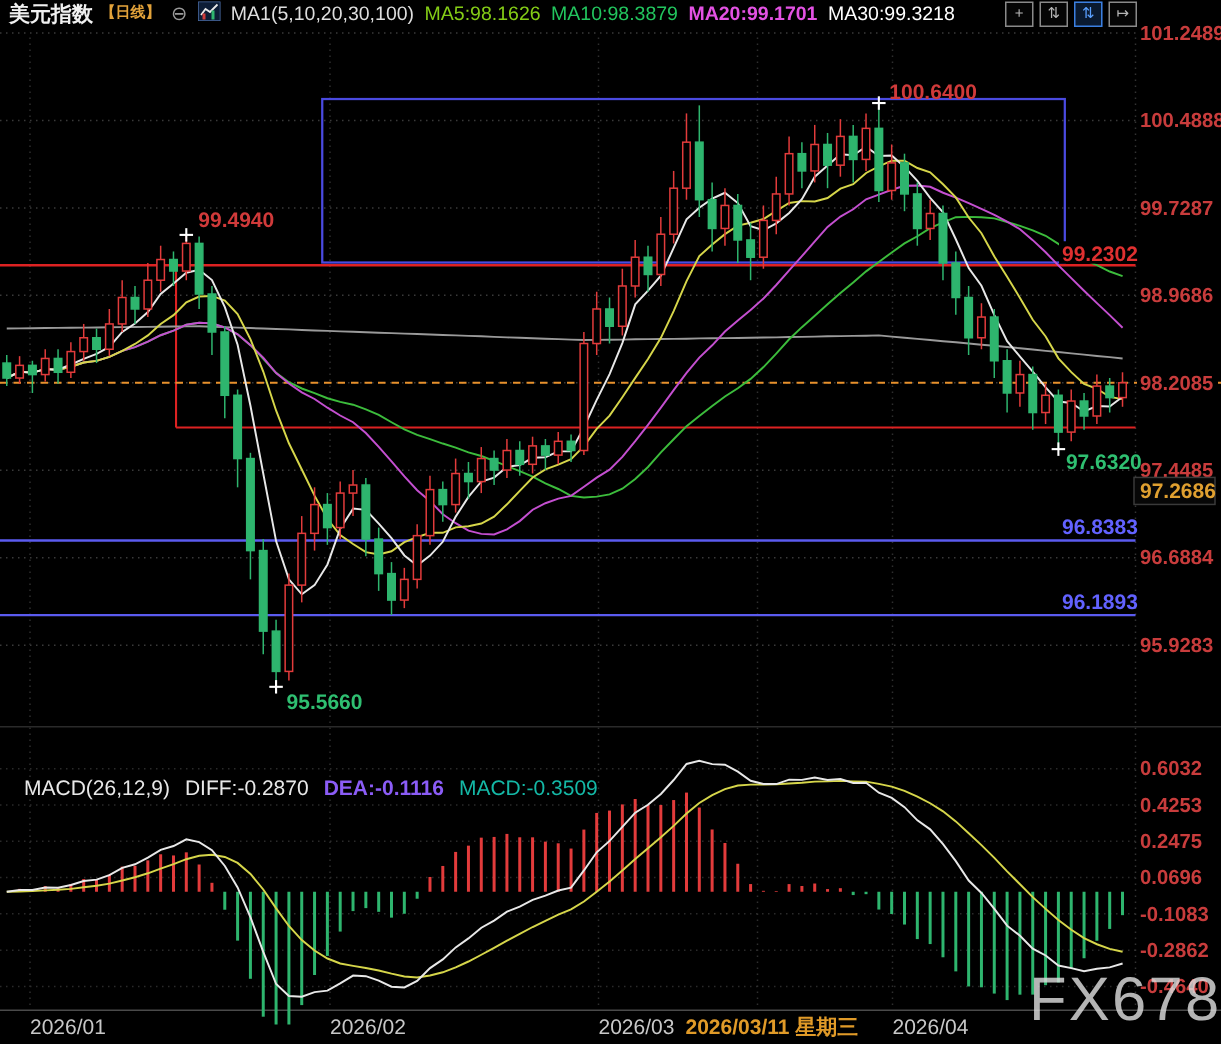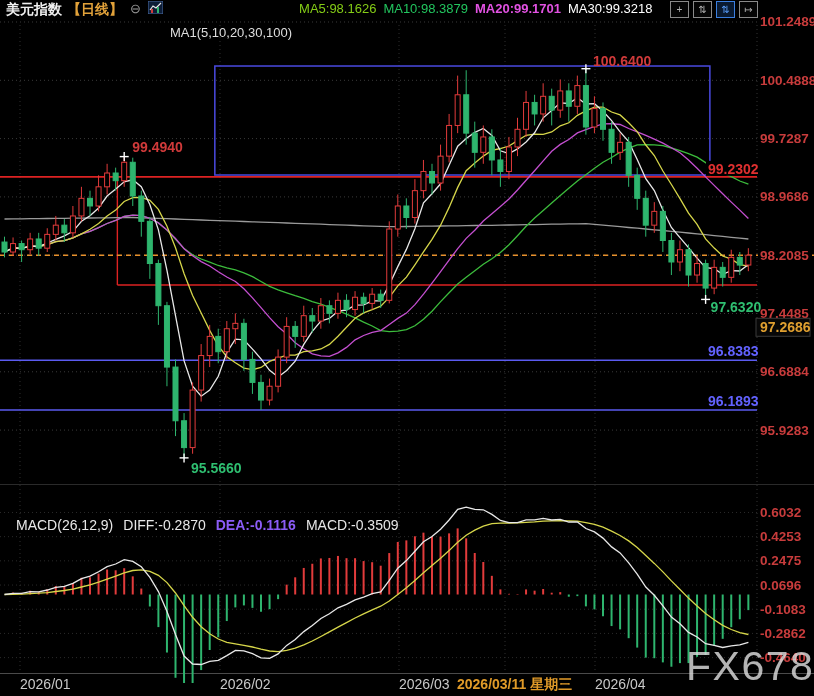--- a/index.html
+++ b/index.html
@@ -2,35 +2,35 @@
 <html><head>
 <meta charset="utf-8">
 <style>
   html,body{margin:0;padding:0;background:#000;}
   #stage{position:relative;width:814px;height:696px;background:#000;overflow:hidden;
          font-family:"Liberation Sans",sans-serif;}
   #chart-svg{position:absolute;left:0;top:0;z-index:1;}
   .topbar{position:absolute;left:6px;top:1px;right:0;height:22px;z-index:3;
           display:flex;align-items:flex-start;gap:7px;font-size:13px;white-space:nowrap;}
   .sym{color:#f0f0f0;font-weight:700;font-size:14px;}
-  .period{color:#e2a23a;font-weight:700;font-size:14px;margin-left:-2px;}
+  .period{color:#e2a23a;font-weight:700;font-size:10px;margin-left:-2px;}
   .collapse{color:#9a9a9a;font-size:13px;}
   .mini-chart{display:inline-flex;align-items:center;}
-  .ma-set{color:#dedede;margin-top:24px;}
+  .ma-set{color:#dedede;}
   .ma5v{color:#84cc16;}
   .ma10v{color:#22c55e;}
   .ma20v{color:#e352e3;font-weight:bold;}
   .ma30v{color:#ffffff;}
   .spacer{flex:1;}
   .tool-icons{display:flex;gap:4px;margin-right:56px;}
   .ticon{width:17px;height:15px;border:1px solid #8a8a8a;color:#b5b5b5;font-size:10px;
          display:flex;align-items:center;justify-content:center;line-height:1;background:#050505;}
   .ticon.active{border-color:#3b7fe0;color:#5aa0ff;background:#0a1a30;}
   .macdbar{position:absolute;left:16px;top:489px;z-index:3;font-size:14px;display:flex;gap:10px;white-space:nowrap;margin-top:28px;}
-  .macd-w{color:#e8e8e8;} .macd-dea{color:#8b5cf6;font-weight:bold;} .macd-m{color:#e5e5e5;}
+  .macd-w{color:#e8e8e8;} .macd-dea{color:#8b5cf6;font-weight:bold;} .macd-m{color:#14b8a6;}
 </style>
 </head>
 <body>
 
 <div id="stage">
 
   <svg id="chart-svg" width="814" height="696">
       <g>
         <line x1="0" y1="21.999369999999544" x2="757" y2="21.999369999999544" stroke="#3a3a3a" stroke-width="1" stroke-dasharray="1 3"></line>
         <line x1="0" y1="80.29903999999988" x2="757" y2="80.29903999999988" stroke="#3a3a3a" stroke-width="1" stroke-dasharray="1 3"></line>

